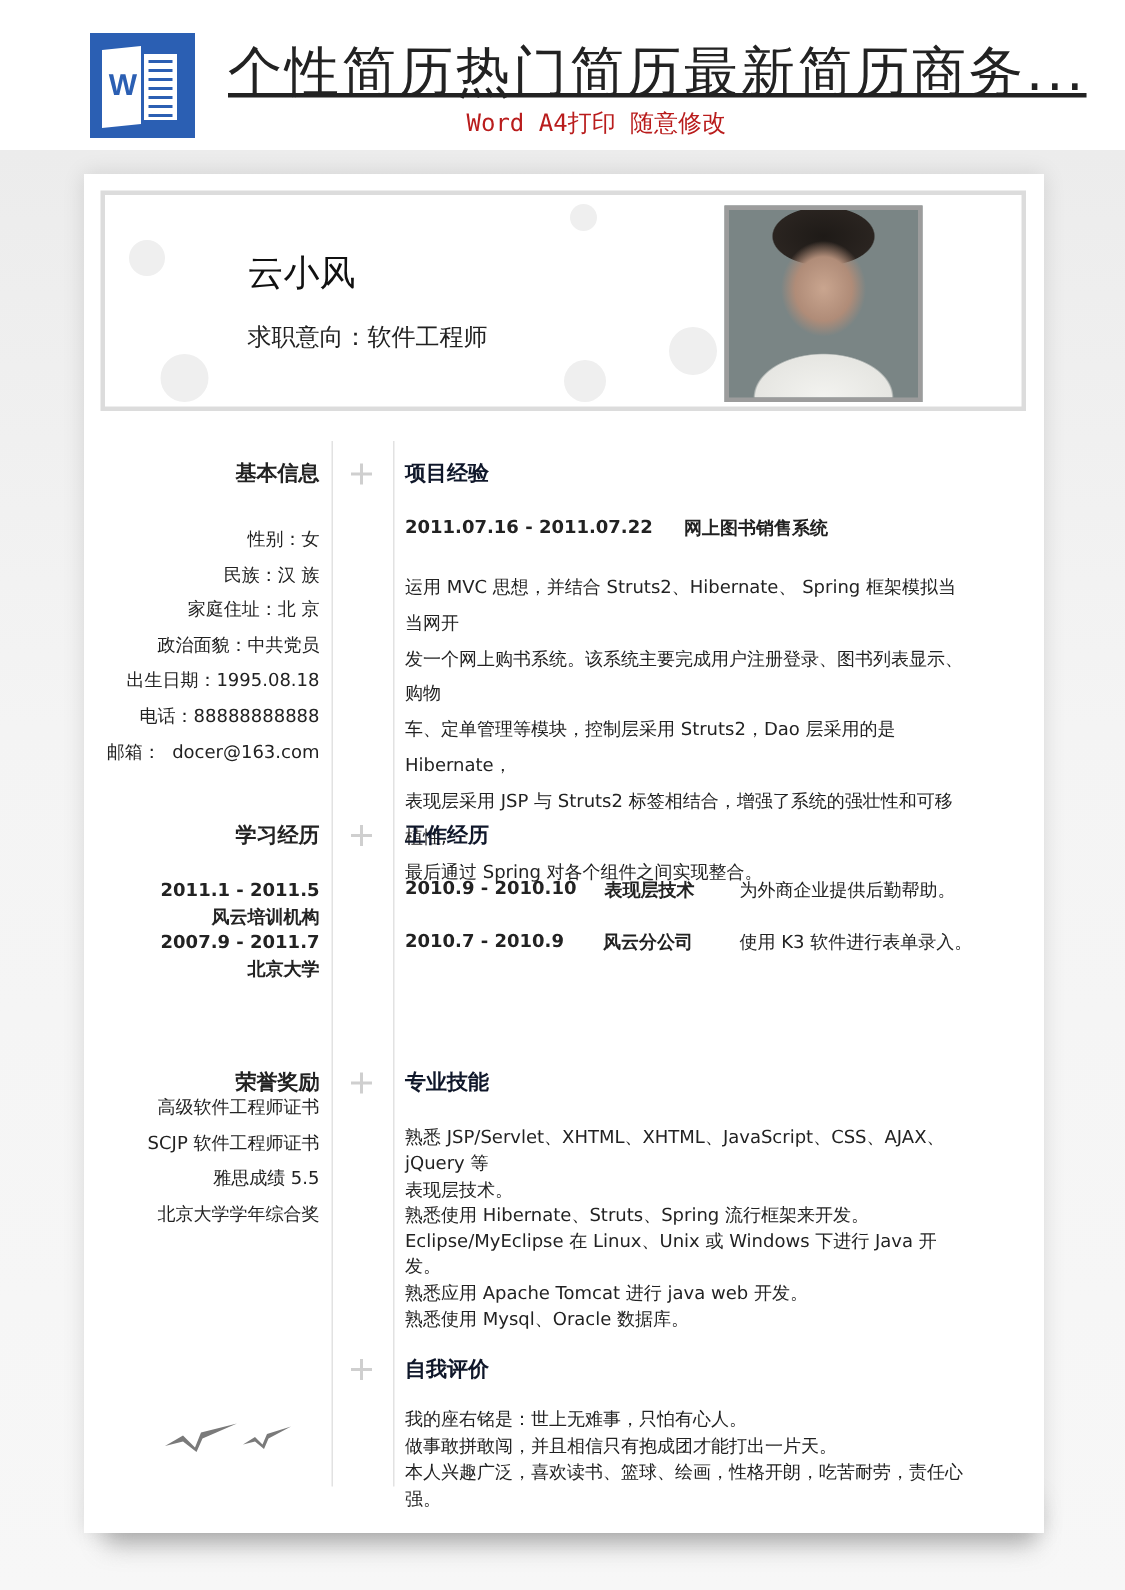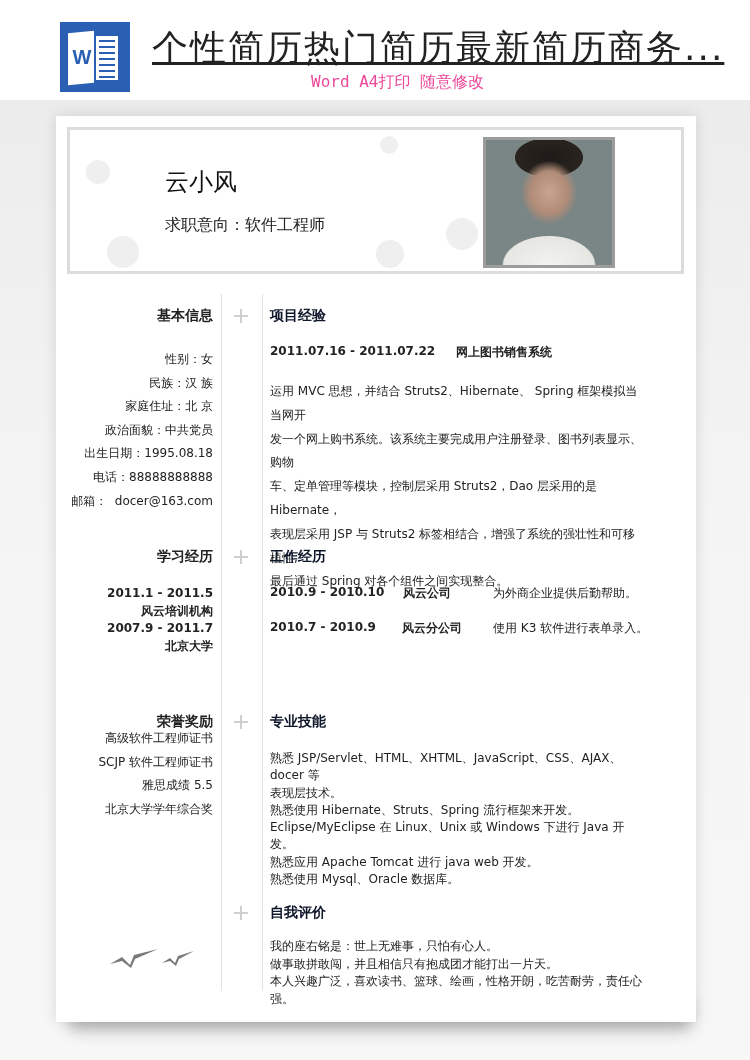--- a/index.html
+++ b/index.html
@@ -13,21 +13,21 @@
     position:absolute; left:0; top:100px; width:750px; height:960px;
     background:linear-gradient(#ececec, #f4f4f4 40%, #f7f7f7);
   }
   
   .word-icon { position:absolute; left:60px; top:22px; width:70px; height:70px; background:#2b5fb3; }
   .word-icon .doc { position:absolute; left:8px; top:10px; width:26px; height:52px; background:#fff; transform:skewY(-6deg); }
   .word-icon .w { position:absolute; left:8px; top:24px; width:28px; text-align:center; color:#2b5fb3; font-weight:bold; font-size:20px; font-family:"Liberation Sans", sans-serif; }
   .word-icon .lines { position:absolute; left:36px; top:14px; width:22px; height:44px; background:#fff; }
   .word-icon .lines i { display:block; height:2px; background:#2b5fb3; margin:4px 3px 0 3px; }
   .doc-title { position:absolute; left:152px; top:24px; font-size:36px; letter-spacing:2px; color:#222; white-space:nowrap; font-family:"DejaVu Sans", sans-serif;text-decoration:underline; }
-  .doc-sub { position:absolute; left:311px; top:72px; font-size:16px; color:#ec4899; font-family:"DejaVu Sans Mono", monospace; white-space:nowrap; }
+  .doc-sub { position:absolute; left:311px; top:72px; font-size:16px; color:#b91c1c; font-family:"DejaVu Sans Mono", monospace; white-space:nowrap; }
 
   
   .page-shadow { position:absolute; left:70px; top:1000px; width:620px; height:30px; background:#9a9a9a; filter:blur(8px); opacity:.7; }
   .page { position:absolute; left:56px; top:116px; width:640px; height:906px; background:#fff; box-shadow:0 0 14px rgba(0,0,0,.12); }
 
   .header-box { position:absolute; left:11px; top:11px; width:617px; height:147px; border:3px solid #dcdcdc; box-sizing:border-box; overflow:hidden; background:#fff; }
   .circle { position:absolute; border-radius:50%; background:#efefef; }
   .name { position:absolute; left:95px; top:36px; font-size:24px; color:#111; }
   .intent { position:absolute; left:95px; top:85px; font-size:16px; color:#222; white-space:nowrap; }
   .photo { position:absolute; left:413px; top:7px; width:132px; height:131px; border:3px solid #9c9c9c; box-sizing:border-box;
@@ -119,37 +119,37 @@
   <div class="left-h" style="top:432px;">学习经历</div>
   <div class="left-list b" style="top:469px;line-height:17.5px;">
     <div>2011.1 - 2011.5</div>
     <div>风云培训机构</div>
     <div>2007.9 - 2011.7</div>
     <div>北京大学</div>
   </div>
 
   <div class="right-h" style="top:432px;">工作经历</div>
   <div class="txt b" style="left:214px;top:469px;">2010.9 - 2010.10</div>
-  <div class="txt b" style="left:347px;top:469px;">风云公司</div>
+  <div class="txt b" style="left:347px;top:469px;">表现层技术</div>
   <div class="txt" style="left:437px;top:469px;">为外商企业提供后勤帮助。</div>
   <div class="txt b" style="left:214px;top:504px;">2010.7 - 2010.9</div>
   <div class="txt b" style="left:346px;top:504px;">风云分公司</div>
   <div class="txt" style="left:437px;top:504px;">使用 K3 软件进行表单录入。</div>
 
   <div class="left-h" style="top:597px;text-align:right;">荣誉奖励</div>
   <div class="left-list" style="top:611px;line-height:23.6px;">
     <div>高级软件工程师证书</div>
     <div>SCJP 软件工程师证书</div>
     <div>雅思成绩 5.5</div>
     <div>北京大学学年综合奖</div>
   </div>
 
   <div class="right-h" style="top:597px;">专业技能</div>
   <div class="para" style="top:634px;line-height:17.3px;">
-    <div>熟悉 JSP/Servlet、HTML、XHTML、JavaScript、CSS、AJAX、docer 等</div>
+    <div>熟悉 JSP/Servlet、XHTML、XHTML、JavaScript、CSS、AJAX、jQuery 等</div>
     <div>表现层技术。</div>
     <div>熟悉使用 Hibernate、Struts、Spring 流行框架来开发。</div>
     <div>Eclipse/MyEclipse 在 Linux、Unix 或 Windows 下进行 Java 开发。</div>
     <div>熟悉应用 Apache Tomcat 进行 java web 开发。</div>
     <div>熟悉使用 Mysql、Oracle 数据库。</div>
   </div>
 
   <div class="right-h" style="top:788px;">自我评价</div>
   <div class="para" style="top:822px;line-height:17.5px;">
     <div>我的座右铭是：世上无难事，只怕有心人。</div>

